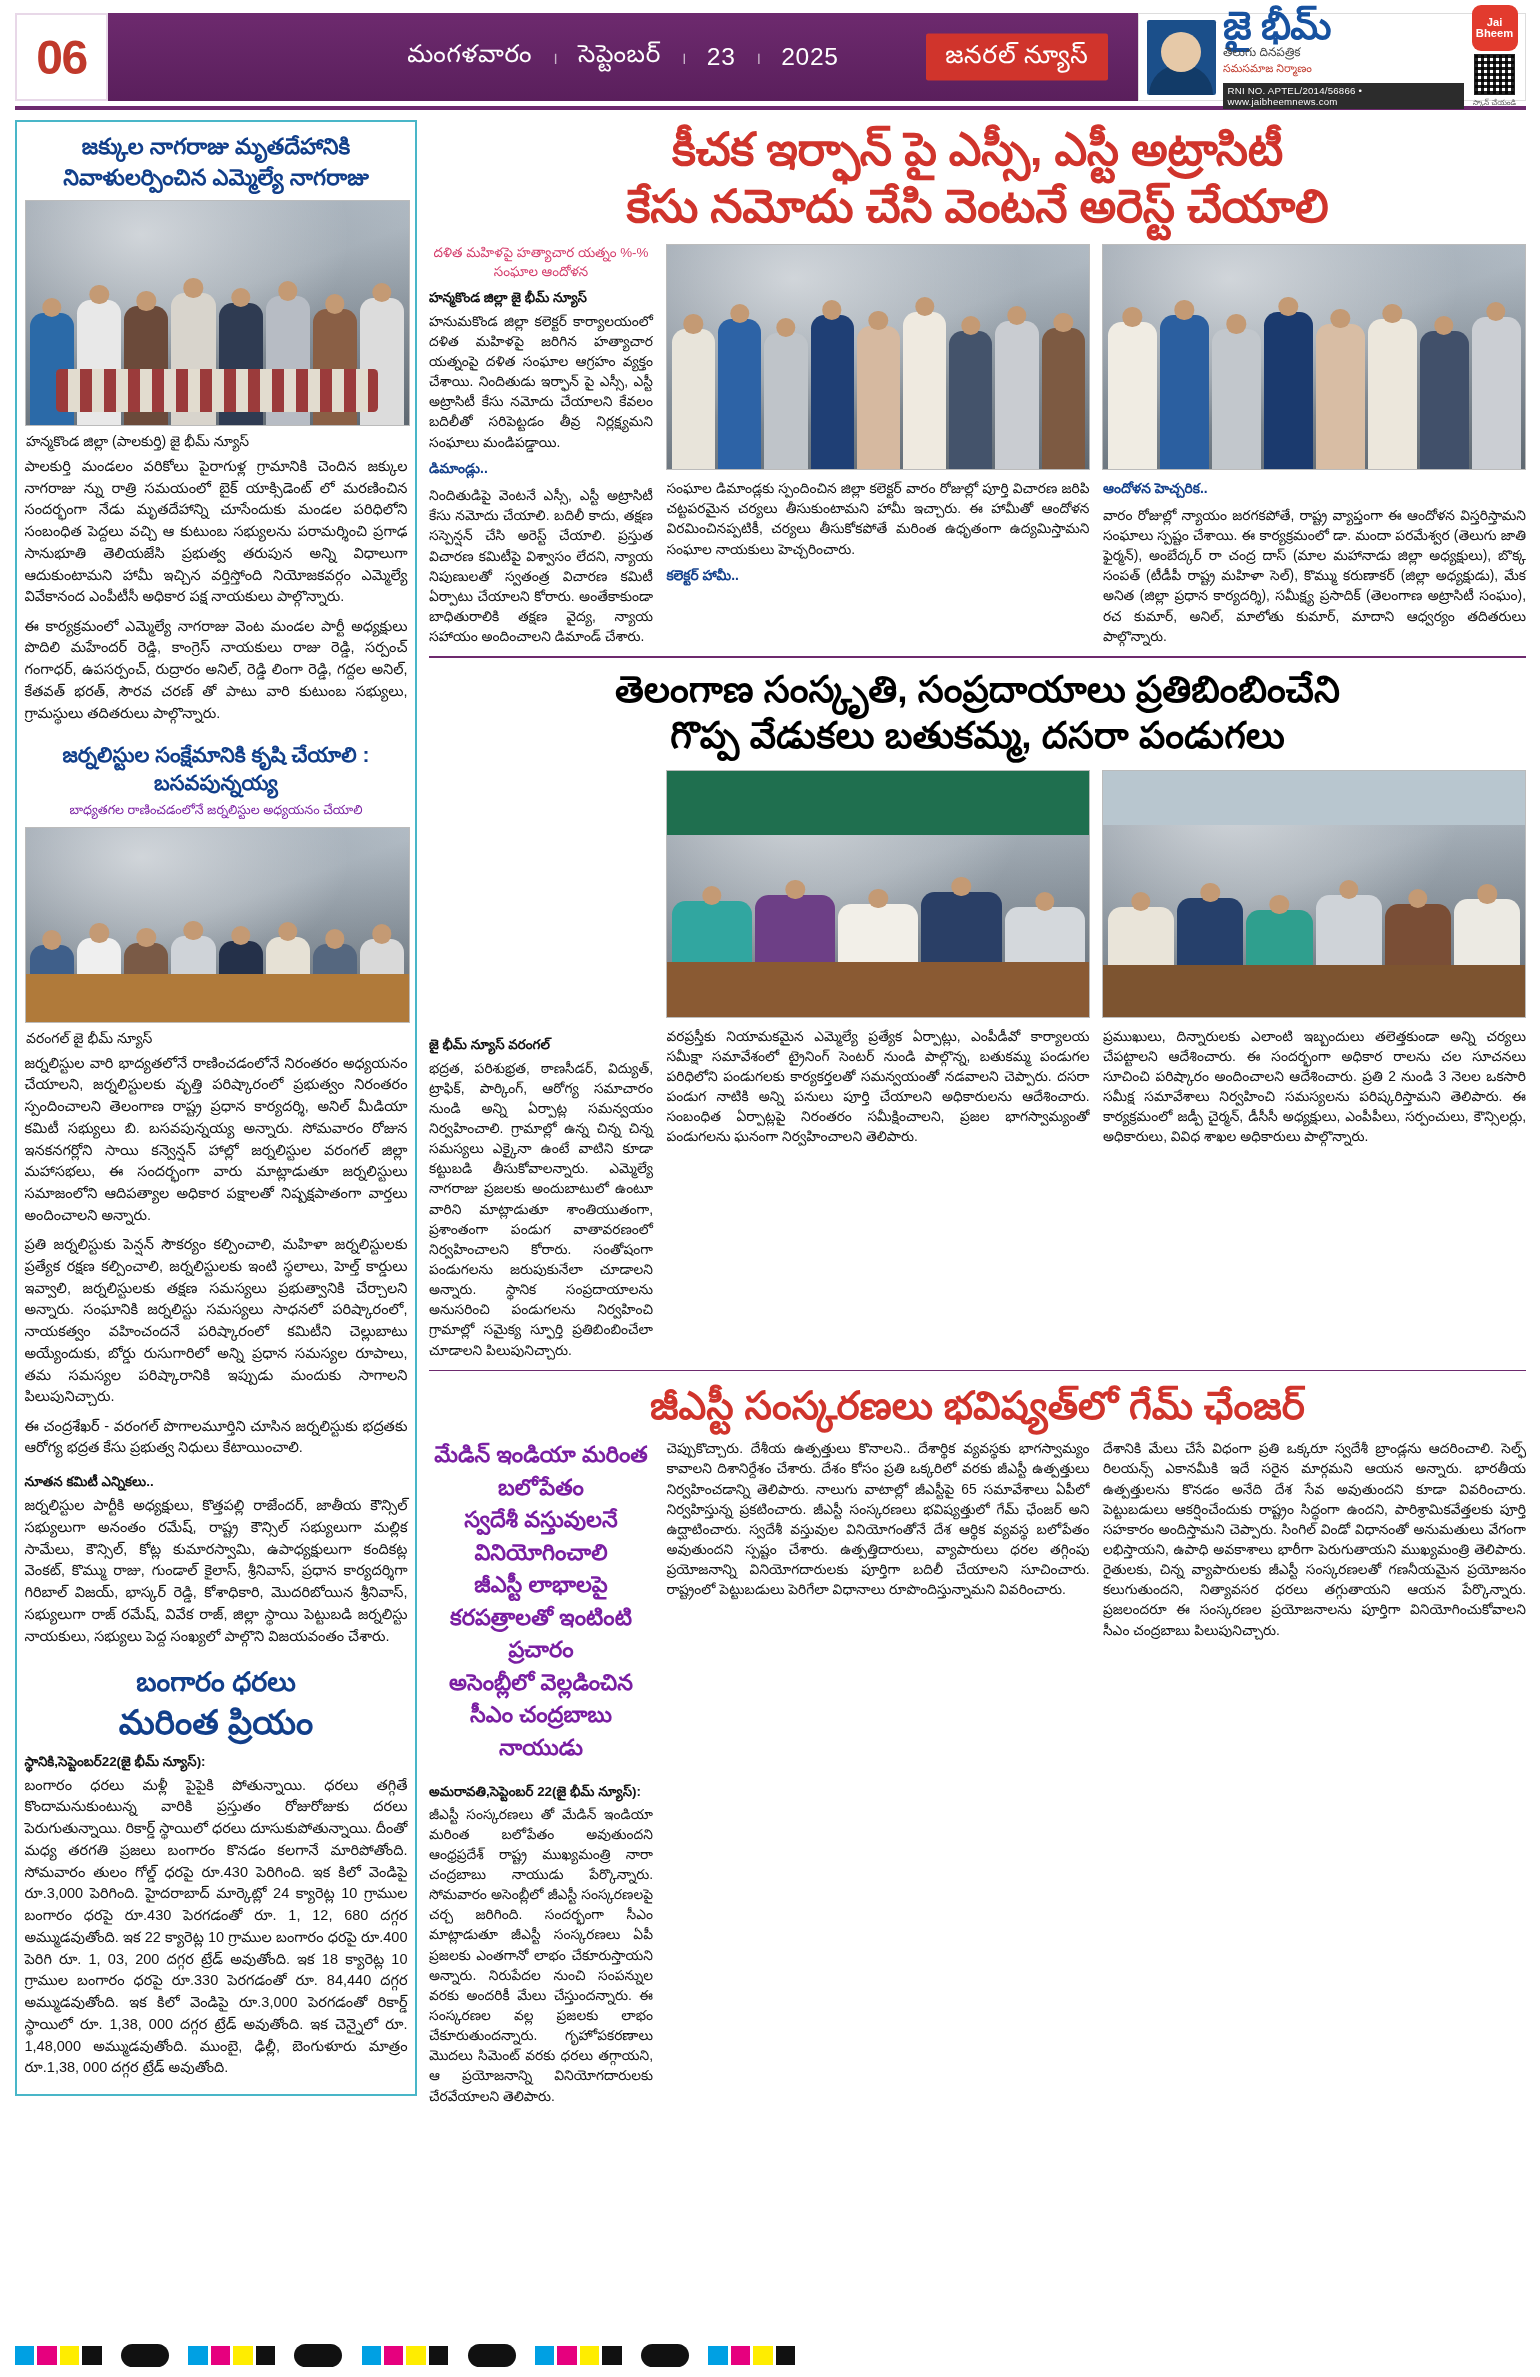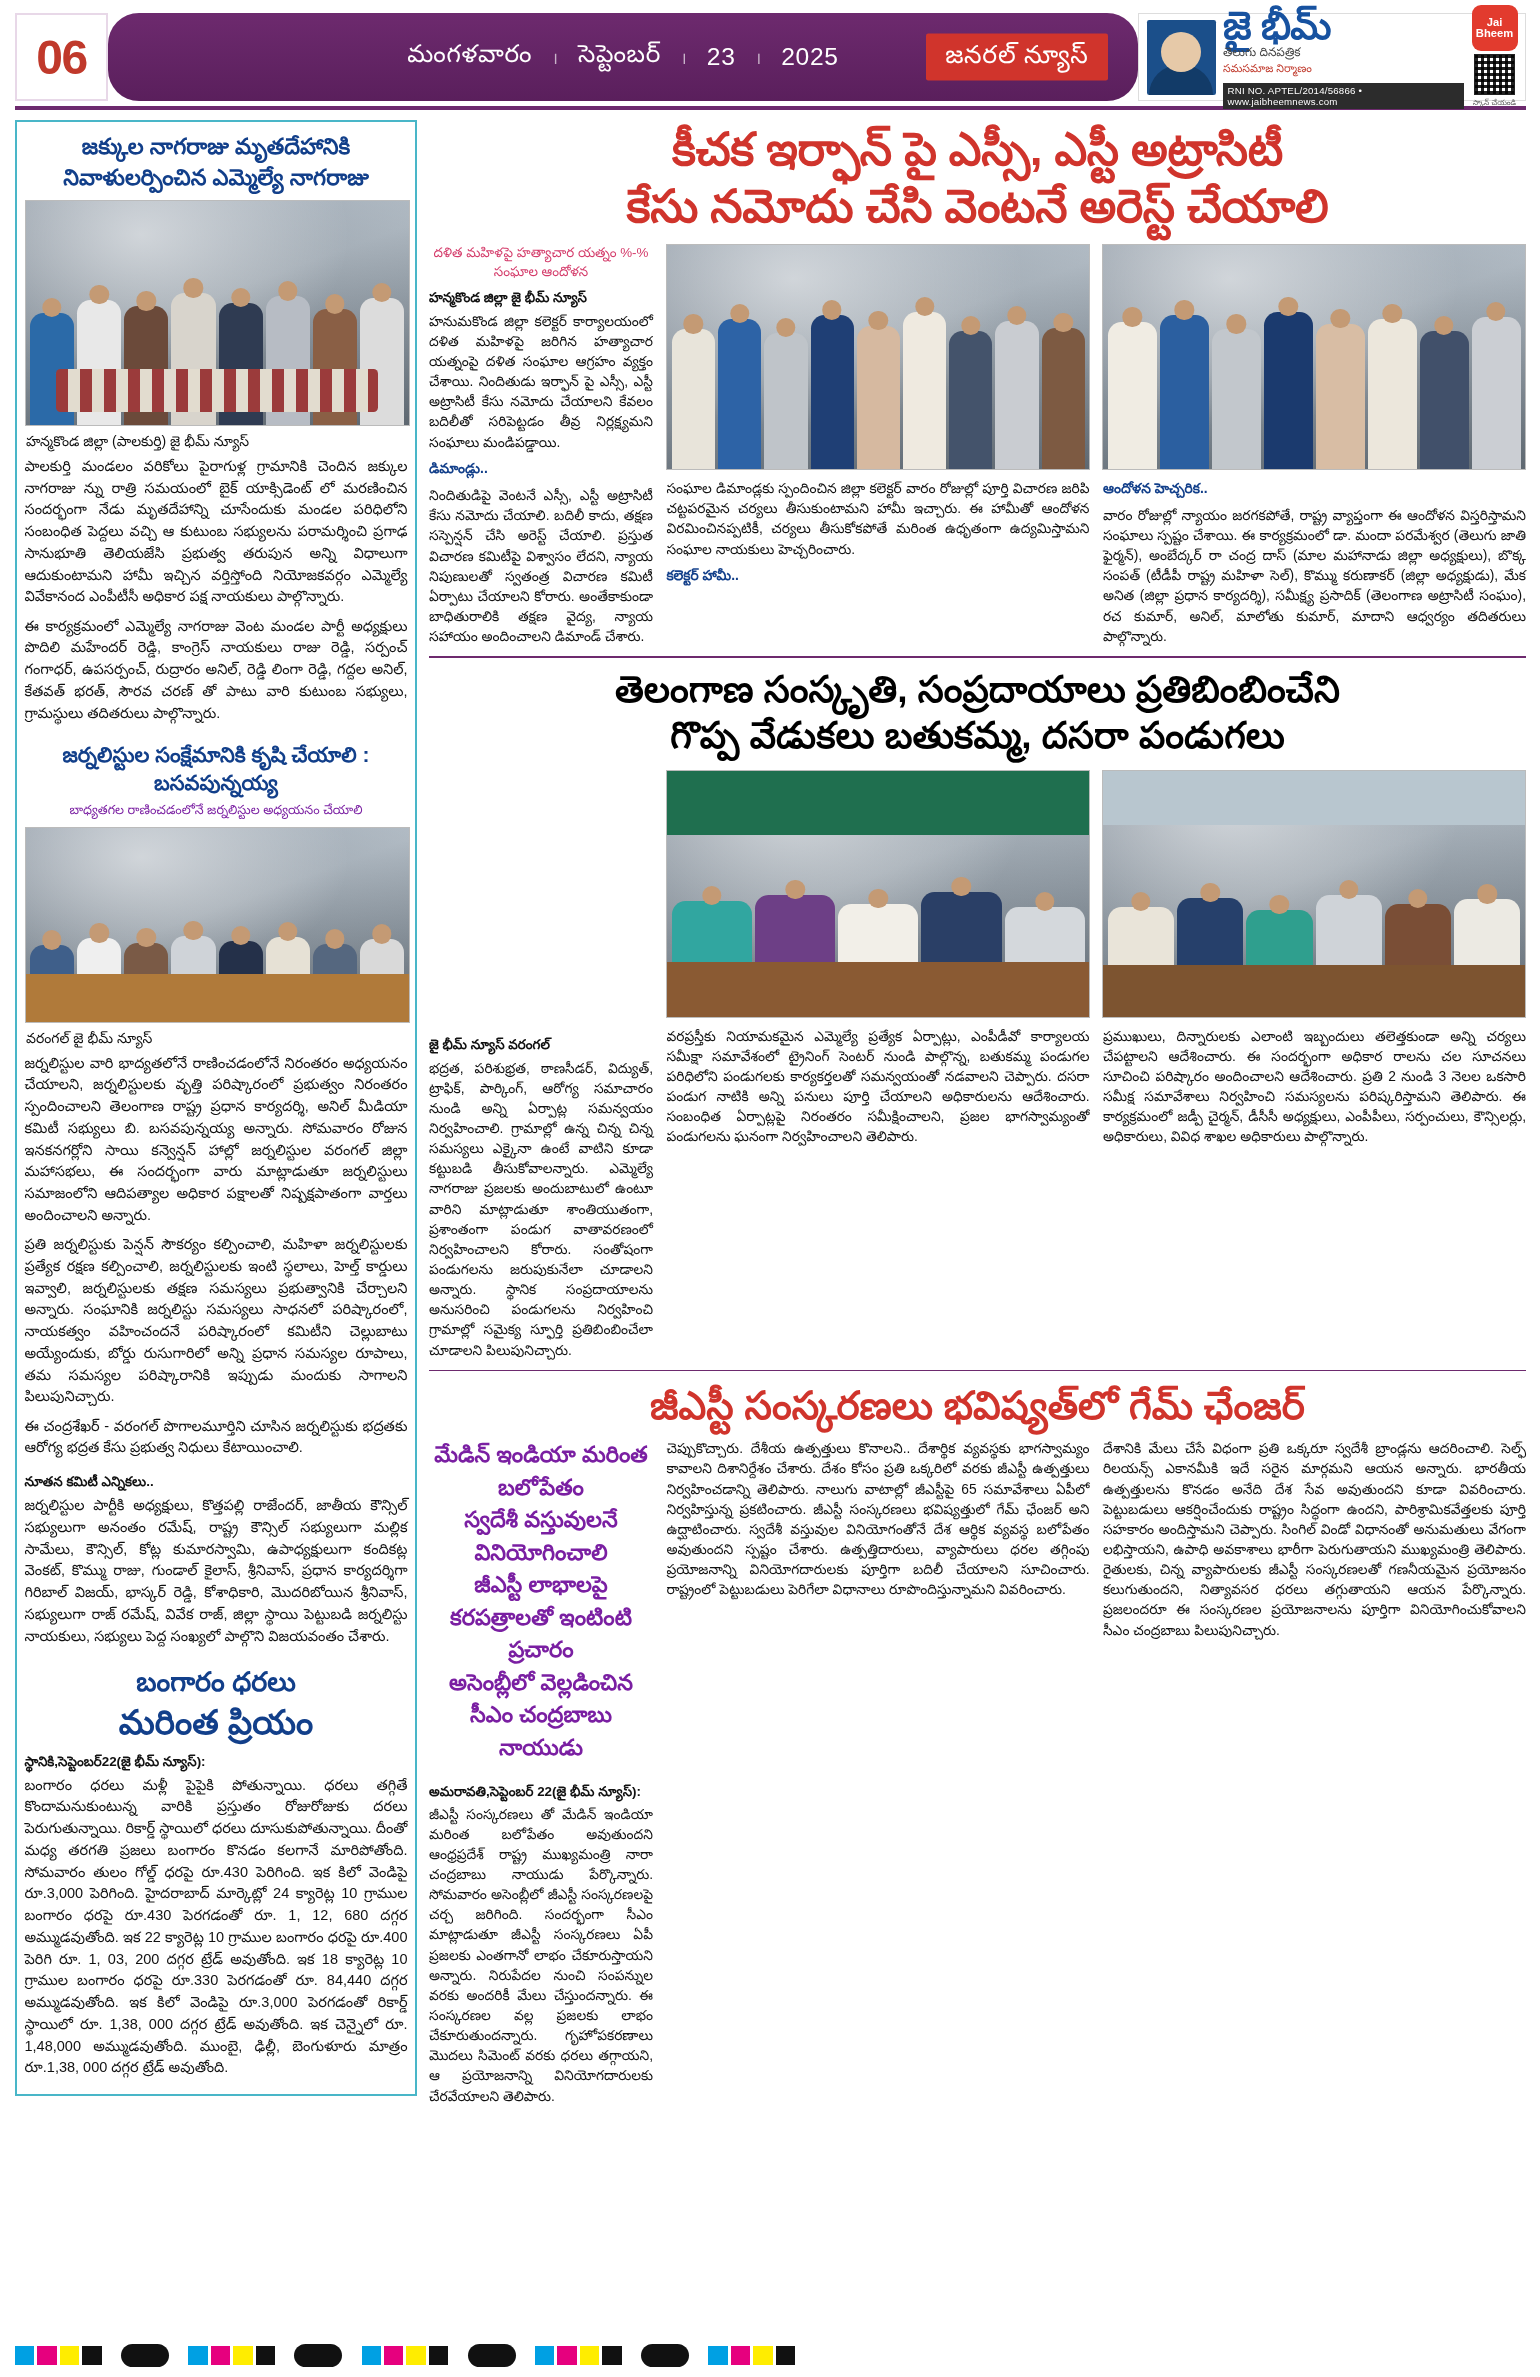--- a/index.html
+++ b/index.html
@@ -20,21 +20,21 @@
     display:flex;align-items:stretch;height:88px;border:0;
   }
   .mh-num{
     width:89px;background:#ffffff;border:2.2px solid #e8d8e8;
     display:flex;align-items:center;justify-content:center;
     color:#c0392b;font-size:48px;font-weight:bold;letter-spacing:-1.5px;
   }
   .mh-date{
     flex:1;background:linear-gradient(180deg,#6d2a6e 0%,#5a1f5c 100%);
     color:#fff;display:flex;align-items:center;justify-content:center;gap:19.4px;
-    font-size:24.6px;letter-spacing:0.7px;position:relative;border-radius:31px;
+    font-size:24.6px;letter-spacing:0.7px;position:relative;
   }
   .mh-date .sep{opacity:.65;font-size:16.4px;}
   .mh-cat{
     position:absolute;right:30px;top:50%;transform:translateY(-50%);
     background:#d0342c;color:#fff;font-size:25px;padding:6px 19.4px;border-radius:2.2px;
   }
   .mh-logo{
     width:388px;background:#fff;border:1.5px solid #ddd;display:flex;align-items:center;
     gap:7.5px;padding:3px 7.5px;box-sizing:border-box;
   }

